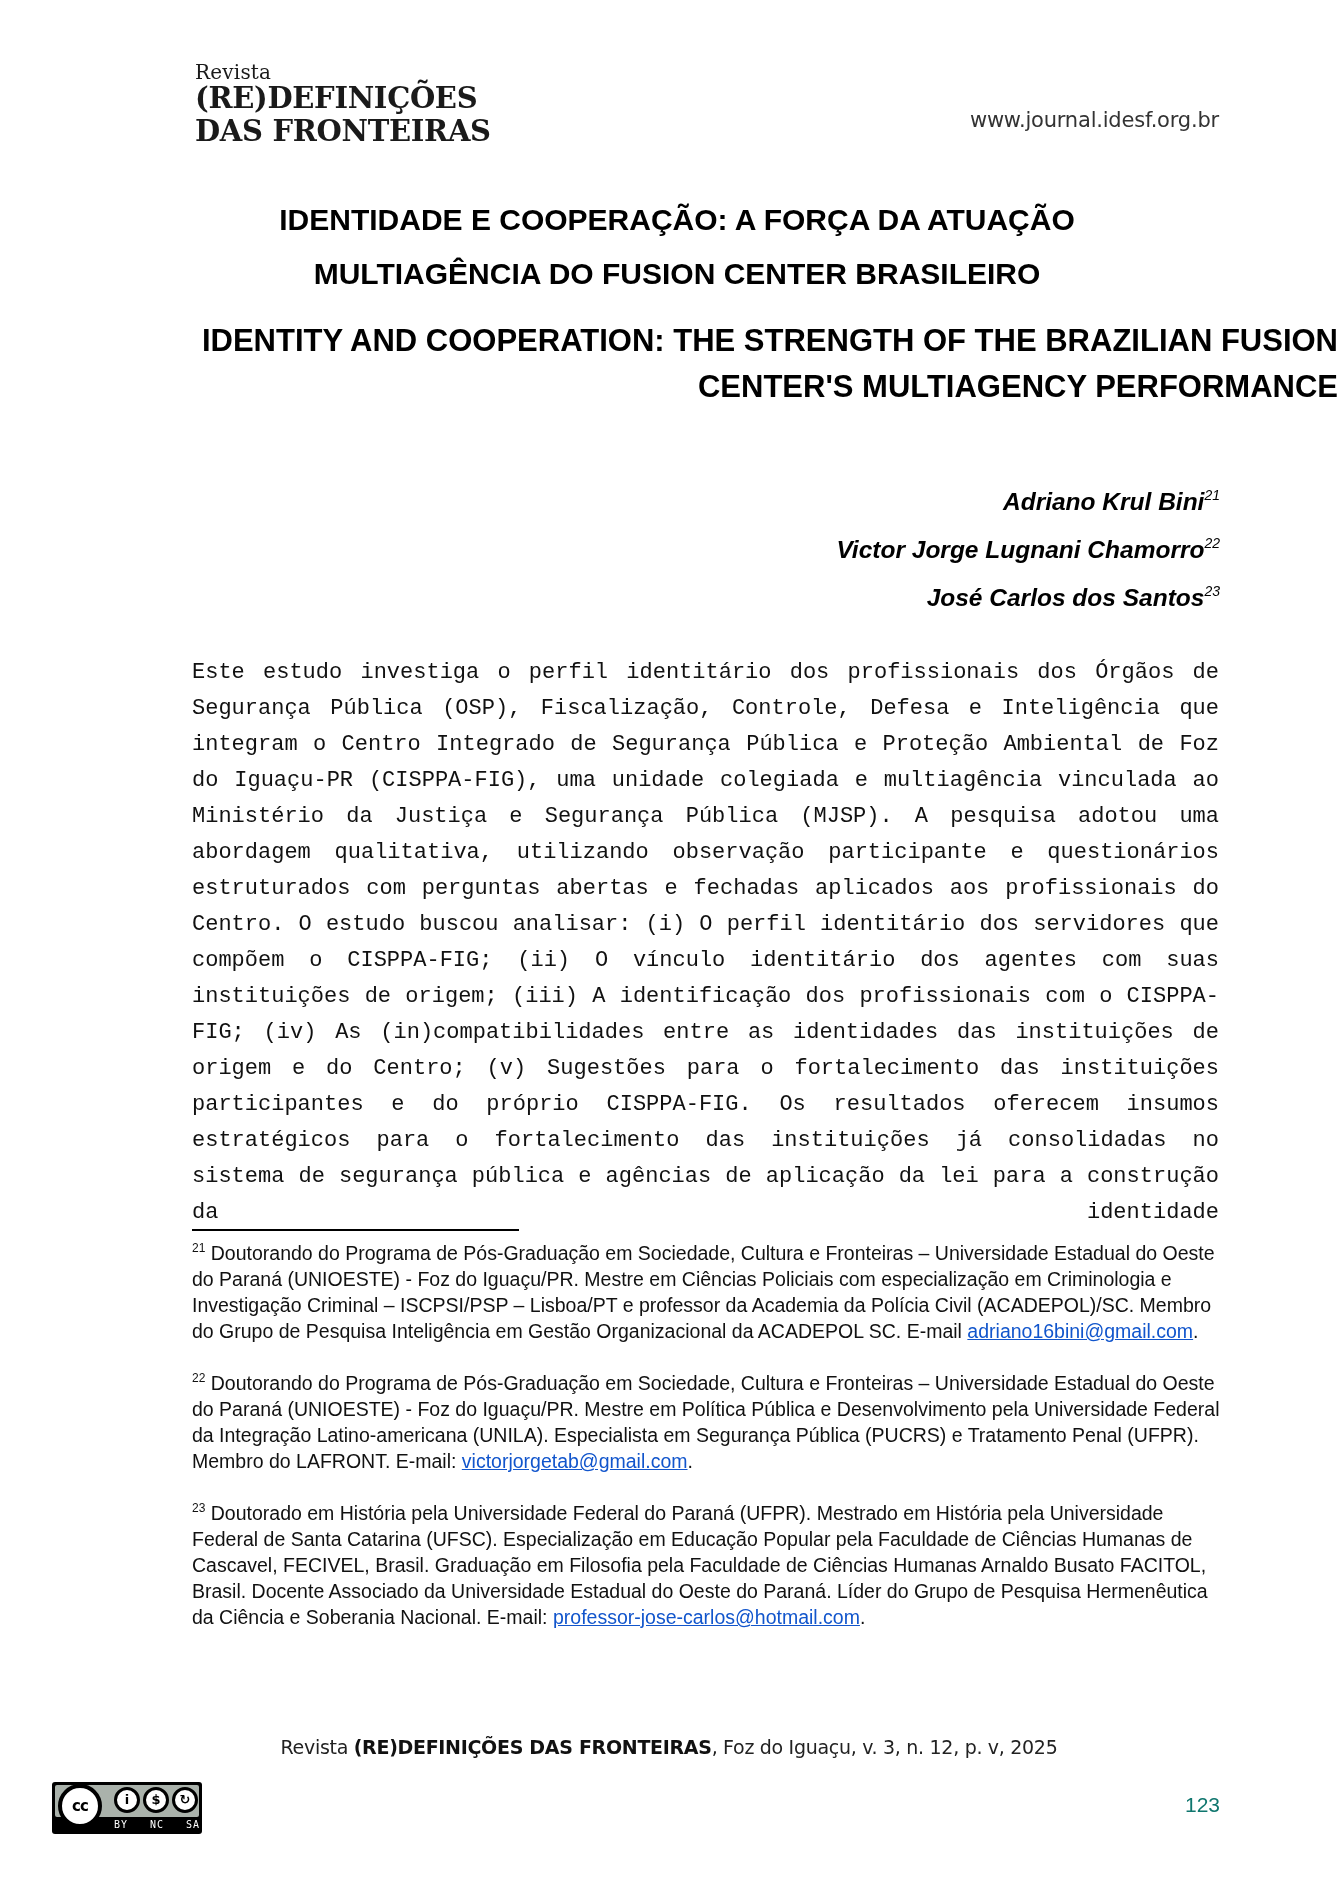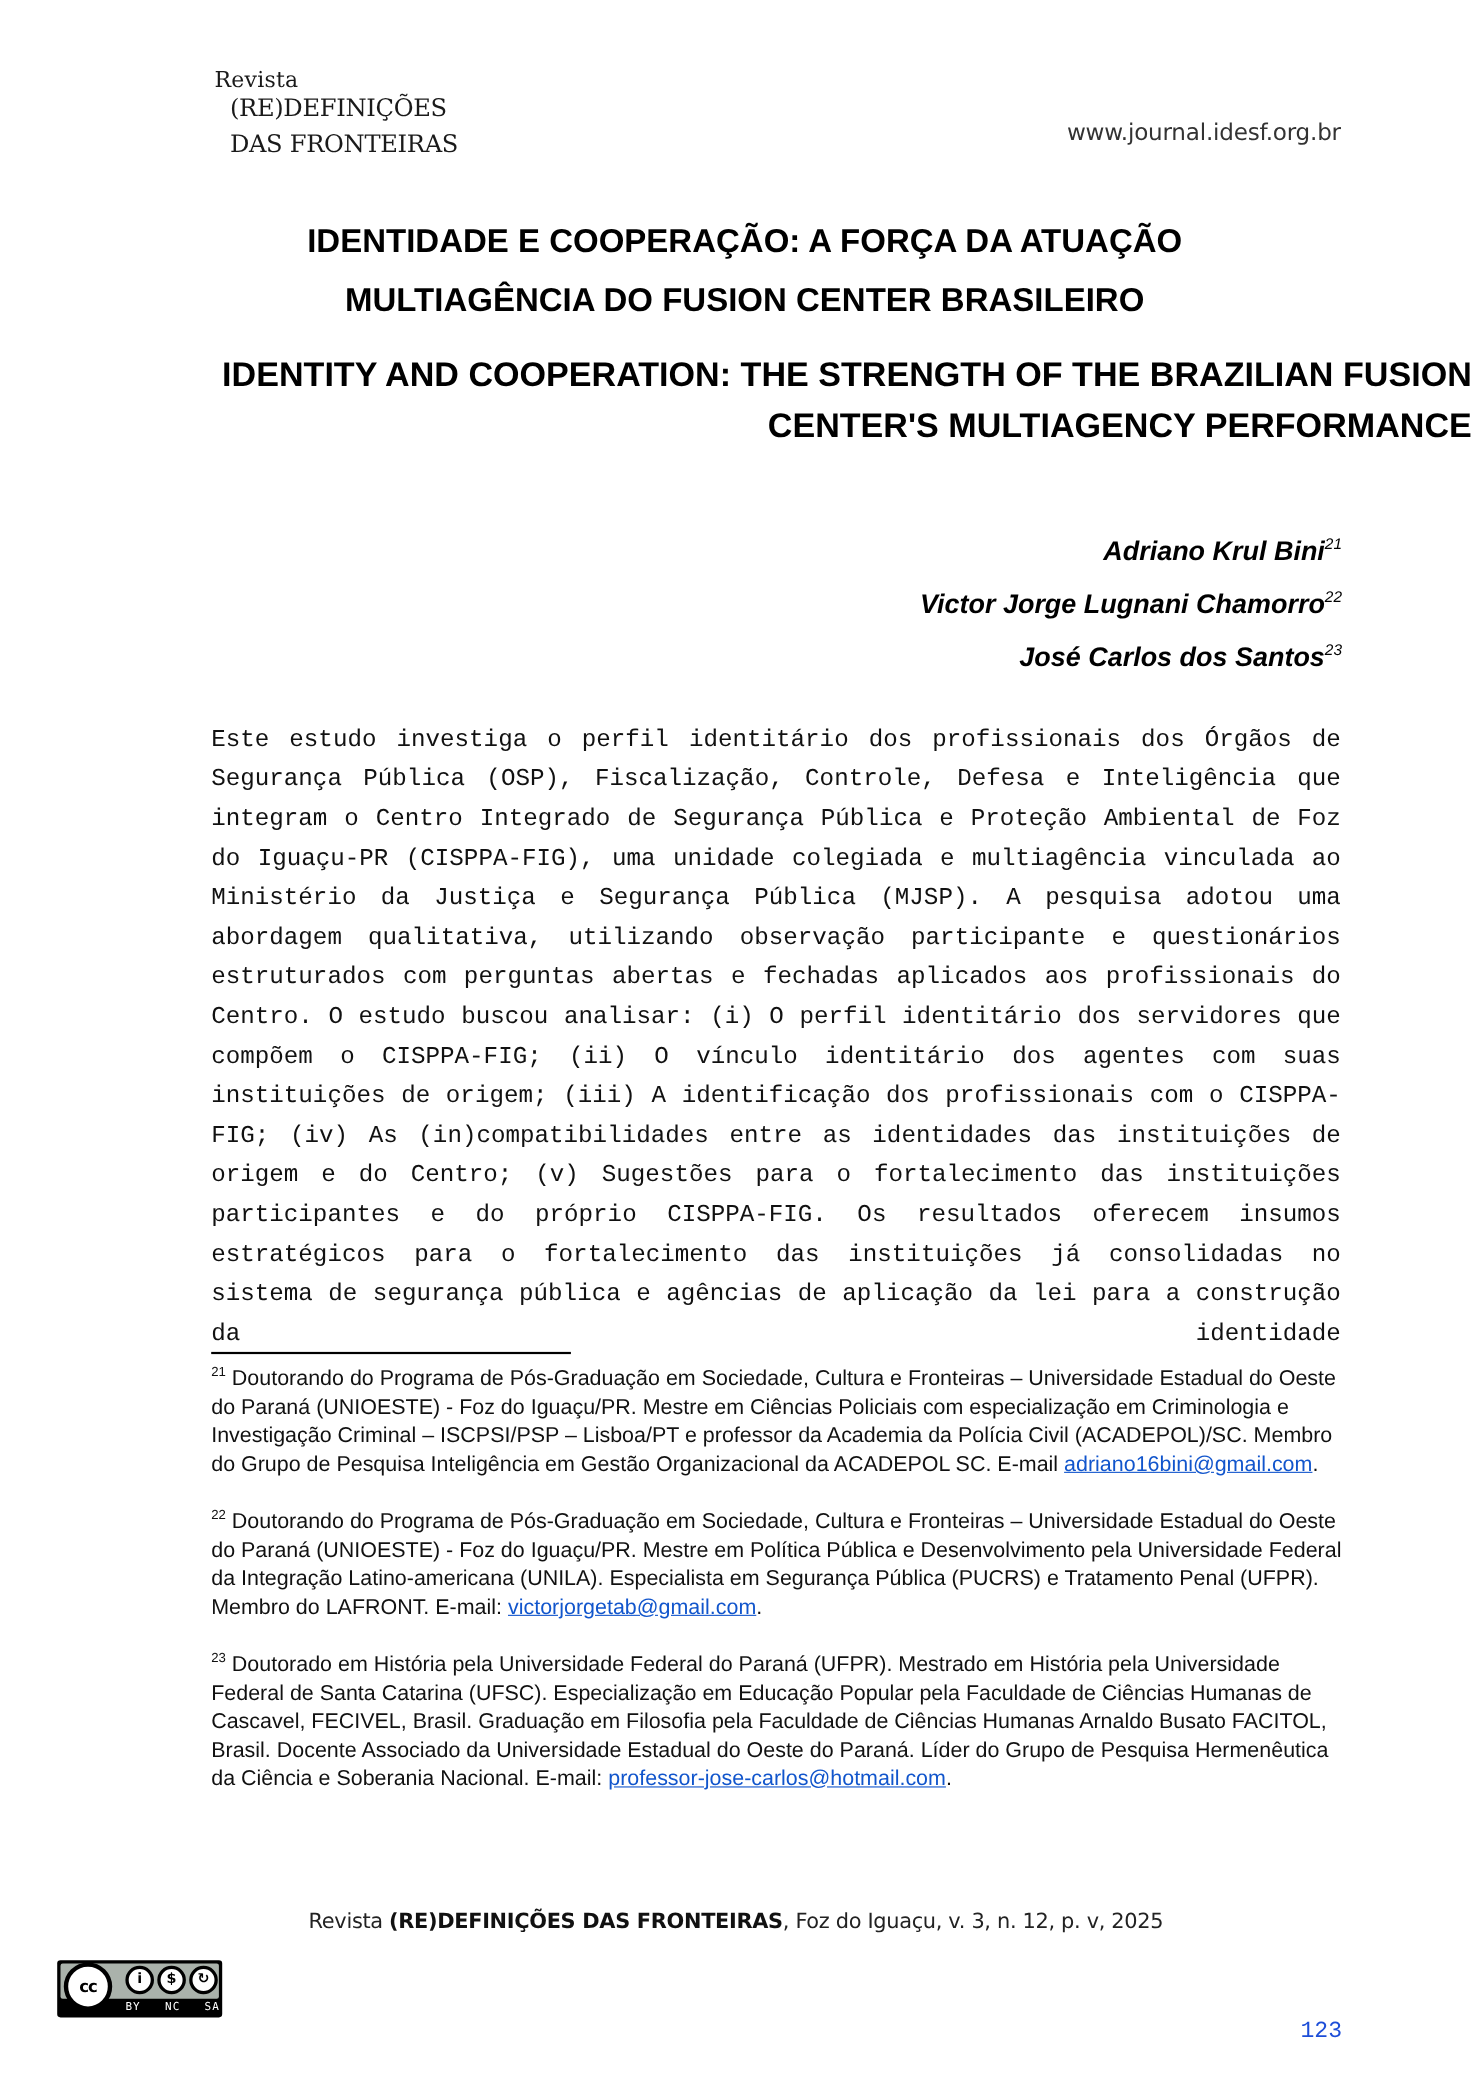--- a/index.html
+++ b/index.html
@@ -1,21 +1,21 @@
 <!DOCTYPE html>
 <html><head>
 <meta charset="utf-8">
 <style>
   * { box-sizing: border-box; margin: 0; padding: 0; }
   html, body { width: 1338px; height: 1890px; background: #ffffff; }
   body { position: relative; font-family: "Liberation Sans", sans-serif; color: #000; overflow: hidden; }
 
   .logo { position: absolute; left: 195px; top: 62px; font-family: "DejaVu Serif", serif; color: #1a1a1a; }
   .logo .small { font-size: 20px; line-height: 20px; font-weight: normal; letter-spacing: 0.2px; }
-  .logo .big { font-size: 22px; line-height: 33px; font-weight: normal; letter-spacing: -0.3px; margin-left: 14px; }
+  .logo .big { font-size: 29px; line-height: 33px; font-weight: bold; letter-spacing: -0.3px; }
 
   .site-url { position: absolute; right: 119px; top: 108px; font-family: "DejaVu Sans", sans-serif; font-size: 21px; color: #333; letter-spacing: -0.2px; }
 
   .title-pt { position: absolute; left: 0; width: 1338px; top: 193px; text-align: center; font-weight: bold; font-size: 30px; line-height: 54px; padding-left: 16px; }
   .title-en { position: absolute; left: 0; width: 1338px; top: 318px; text-align: right; font-weight: bold; font-size: 31px; line-height: 46px; }
 
   .authors { position: absolute; right: 118px; top: 478px; text-align: right; }
   .author { font-weight: bold; font-style: italic; font-size: 24.5px; line-height: 48px; }
   .author sup { font-size: 14px; font-weight: normal; font-style: italic; vertical-align: 10px; line-height: 0; }
 
@@ -32,21 +32,21 @@
 
   .citation { position: absolute; left: 0; width: 1338px; top: 1736px; text-align: center; font-family: "DejaVu Sans", sans-serif; font-size: 19px; color: #222; letter-spacing: -0.3px; }
   .citation b { font-weight: bold; color: #111; margin-top: 40px; }
 
   .cc-badge { position: absolute; left: 52px; top: 1782px; width: 150px; height: 52px; background: #000; border-radius: 3px; padding-left: 18px; }
   .cc-badge .top { position: absolute; left: 3px; top: 3px; right: 3px; height: 32px; background: #aab2ab; border-radius: 2px; }
   .cc-badge .cc-circle { position: absolute; left: 6px; top: 2px; width: 44px; height: 44px; border-radius: 50%; background: #fff; border: 4px solid #000; font-family: "DejaVu Sans", sans-serif; font-weight: bold; font-size: 15px; line-height: 36px; text-align: center; letter-spacing: -1px; }
   .cc-badge .ic { position: absolute; top: 5px; width: 26px; height: 26px; border-radius: 50%; background: #fff; border: 3px solid #000; font-family: "DejaVu Sans", sans-serif; font-weight: bold; font-size: 13px; line-height: 20px; text-align: center; }
   .cc-badge .labels { position: absolute; left: 62px; top: 36px; width: 86px; display: flex; justify-content: space-between; color: #fff; font-family: "DejaVu Sans Mono", monospace; font-size: 10px; line-height: 14px; letter-spacing: 1px; }
 
-  .page-number { position: absolute; right: 118px; top: 1836px; font-family: Liberation Mono, monospace; font-size: 21px; color: #1d4ed8; }
+  .page-number { position: absolute; right: 118px; top: 1793px; font-family: Liberation Sans, sans-serif; font-size: 21px; color: #0f766e; }
 </style>
 </head>
 <body>
 
 <div class="logo">
   <div class="small">Revista</div>
   <div class="big">(RE)DEFINIÇÕES</div>
   <div class="big">DAS FRONTEIRAS</div>
 </div>
 <div class="site-url">www.journal.idesf.org.br</div>

